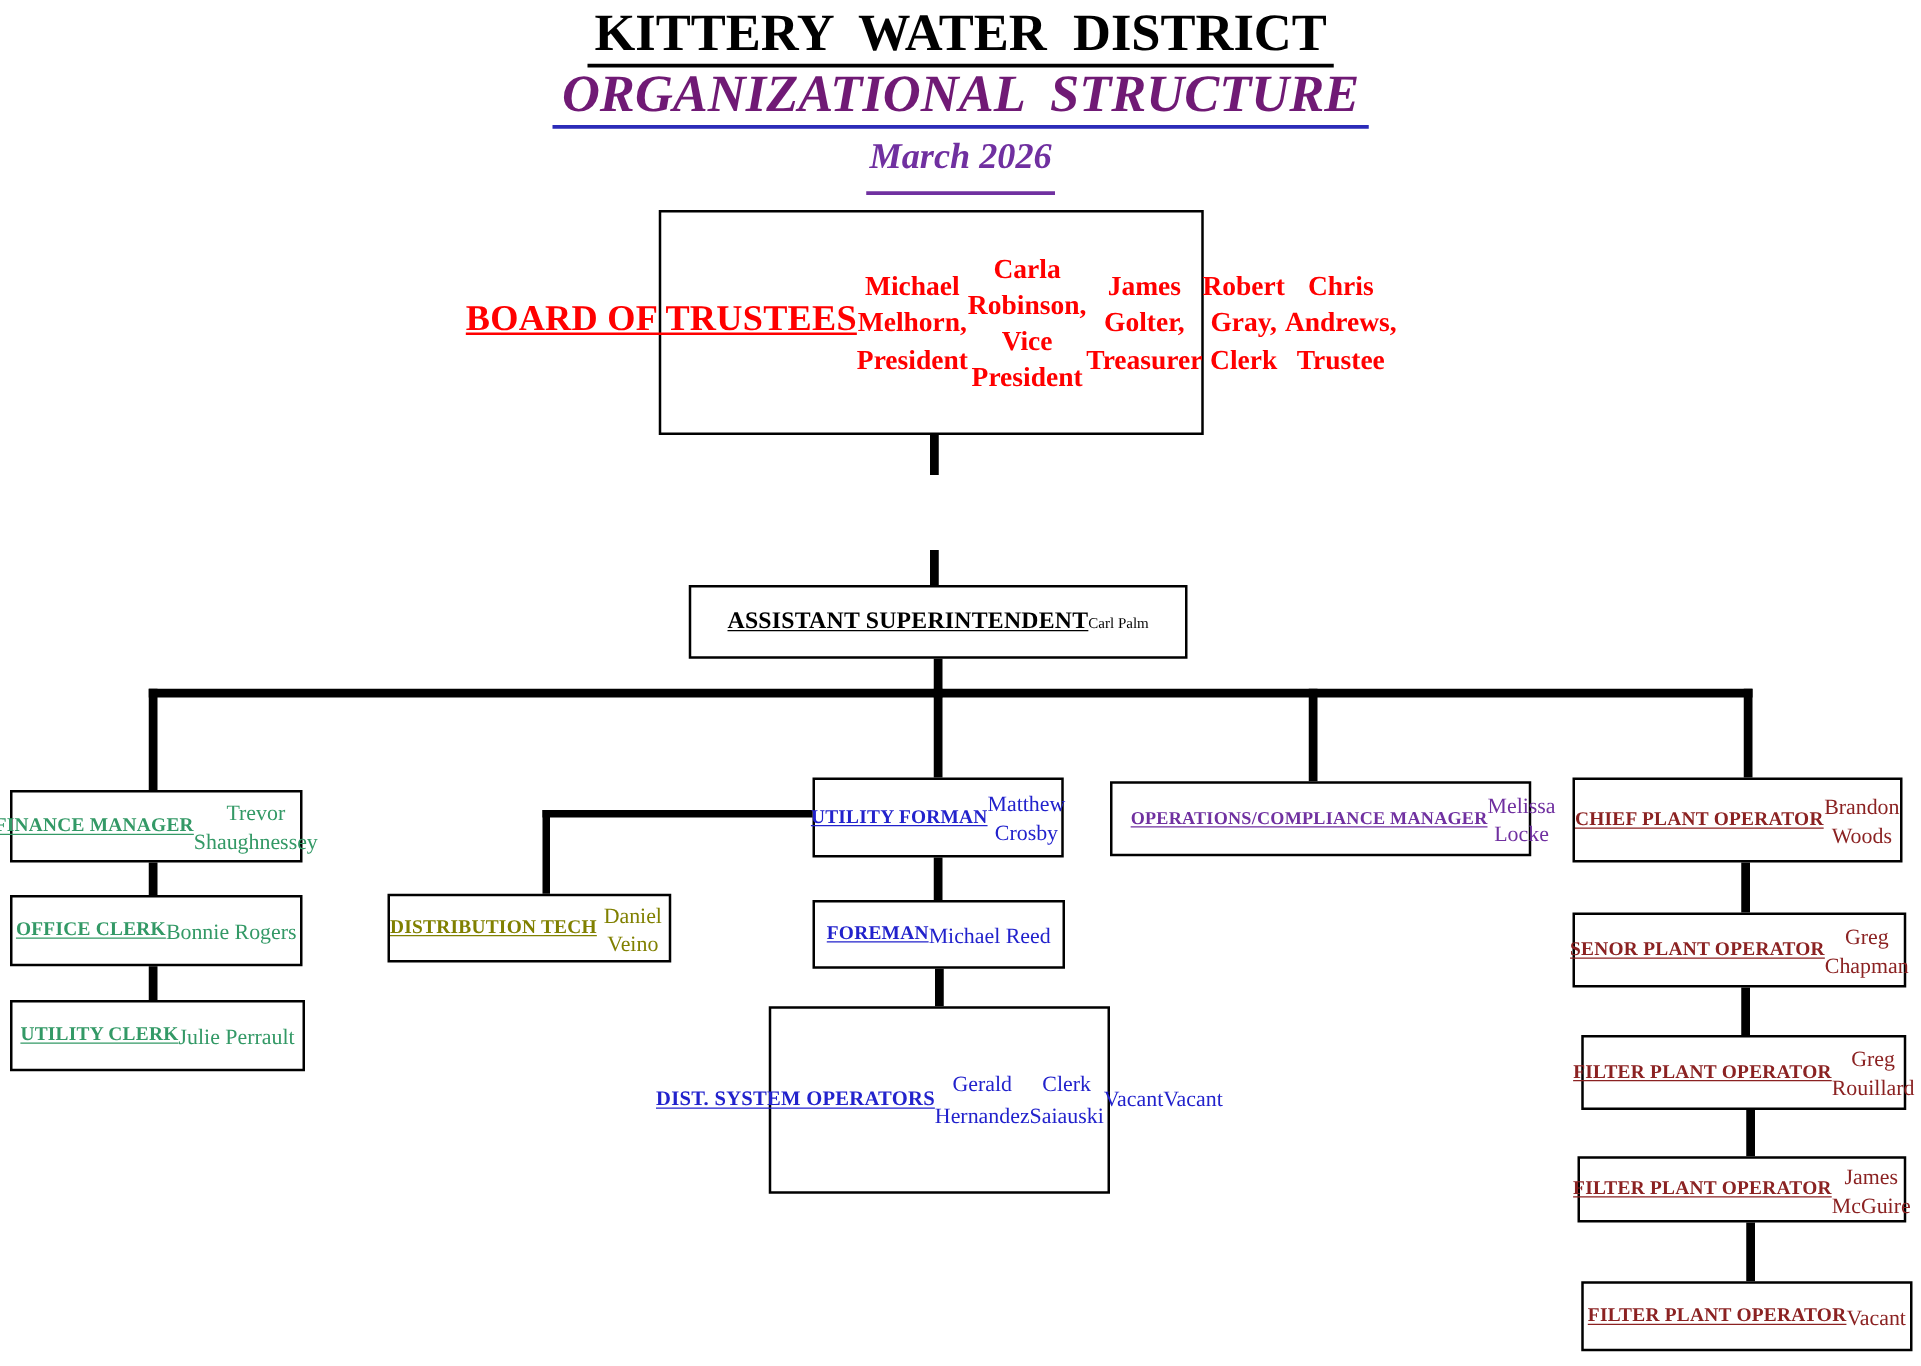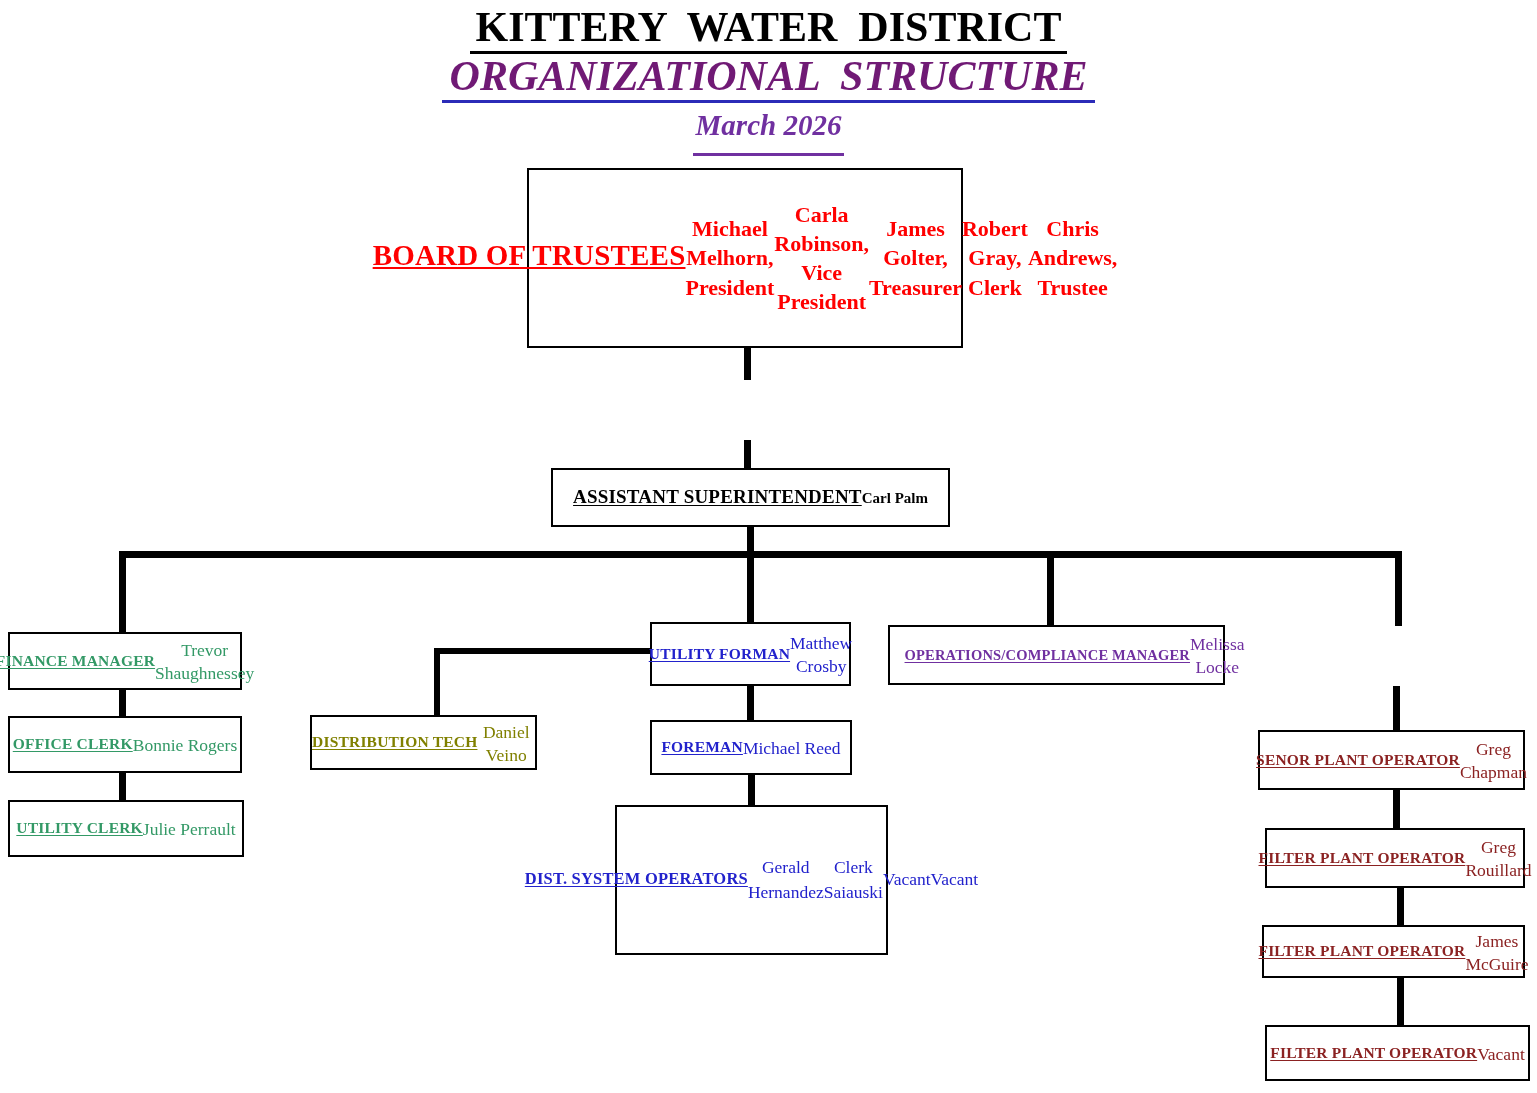--- a/index.html
+++ b/index.html
@@ -35,21 +35,21 @@
   .c-operations { color:var(--c-operations,#7030A0); }
   .c-plant { color:var(--c-plant,#8B2222); }
 
   
   .board-title { font-size:29px; margin-bottom:5px; }
   .board-member { font-size:22px; font-weight:bold; line-height:1.33; }
   .t-xl { font-size:19px; }      
   .t-md { font-size:15.5px; }    
   .t-ops { font-size:14.5px; }   
   .n-bold { font-size:17px; font-weight:bold; margin-top:2px; }
-  .n-sm-bold { font-size:15px; font-weight:bold; margin-top:2px; }
+  .n-sm-bold { font-size:12px; font-weight:normal; margin-top:2px; }
   .n-reg { font-size:17.5px; margin-top:2px; }
   .ops-member { font-size:17.5px; line-height:1.45; }
   .distops-title { font-size:16.5px; margin-bottom:3px; }
 </style>
 </head>
 <body>
 
 <div class="page">
 
   <div class="header">
@@ -128,20 +128,24 @@
     <div class="ops-member c-utility">Clerk Saiauski</div>
     <div class="ops-member c-utility">Vacant</div>
     <div class="ops-member c-utility">Vacant</div>
   </div>
 
   <div class="box" style="left:888px; top:625px; width:337px; height:60px;padding-left:36px;">
     <div class="box-title c-operations t-ops">OPERATIONS/COMPLIANCE MANAGER</div>
     <div class="n-reg c-operations">Melissa Locke</div>
   </div>
 
+  <div class="box" style="left:1258px; top:622px; width:264px; height:68px;">
+    <div class="box-title c-plant t-md">CHIEF PLANT OPERATOR</div>
+    <div class="n-reg c-plant">Brandon Woods</div>
+  </div>
 
   <div class="box" style="left:1258px; top:730px; width:267px; height:60px;">
     <div class="box-title c-plant t-md">SENOR PLANT OPERATOR</div>
     <div class="n-reg c-plant">Greg Chapman</div>
   </div>
 
   <div class="box" style="left:1265px; top:828px; width:260px; height:60px;">
     <div class="box-title c-plant t-md">FILTER PLANT OPERATOR</div>
     <div class="n-reg c-plant">Greg Rouillard</div>
   </div>

